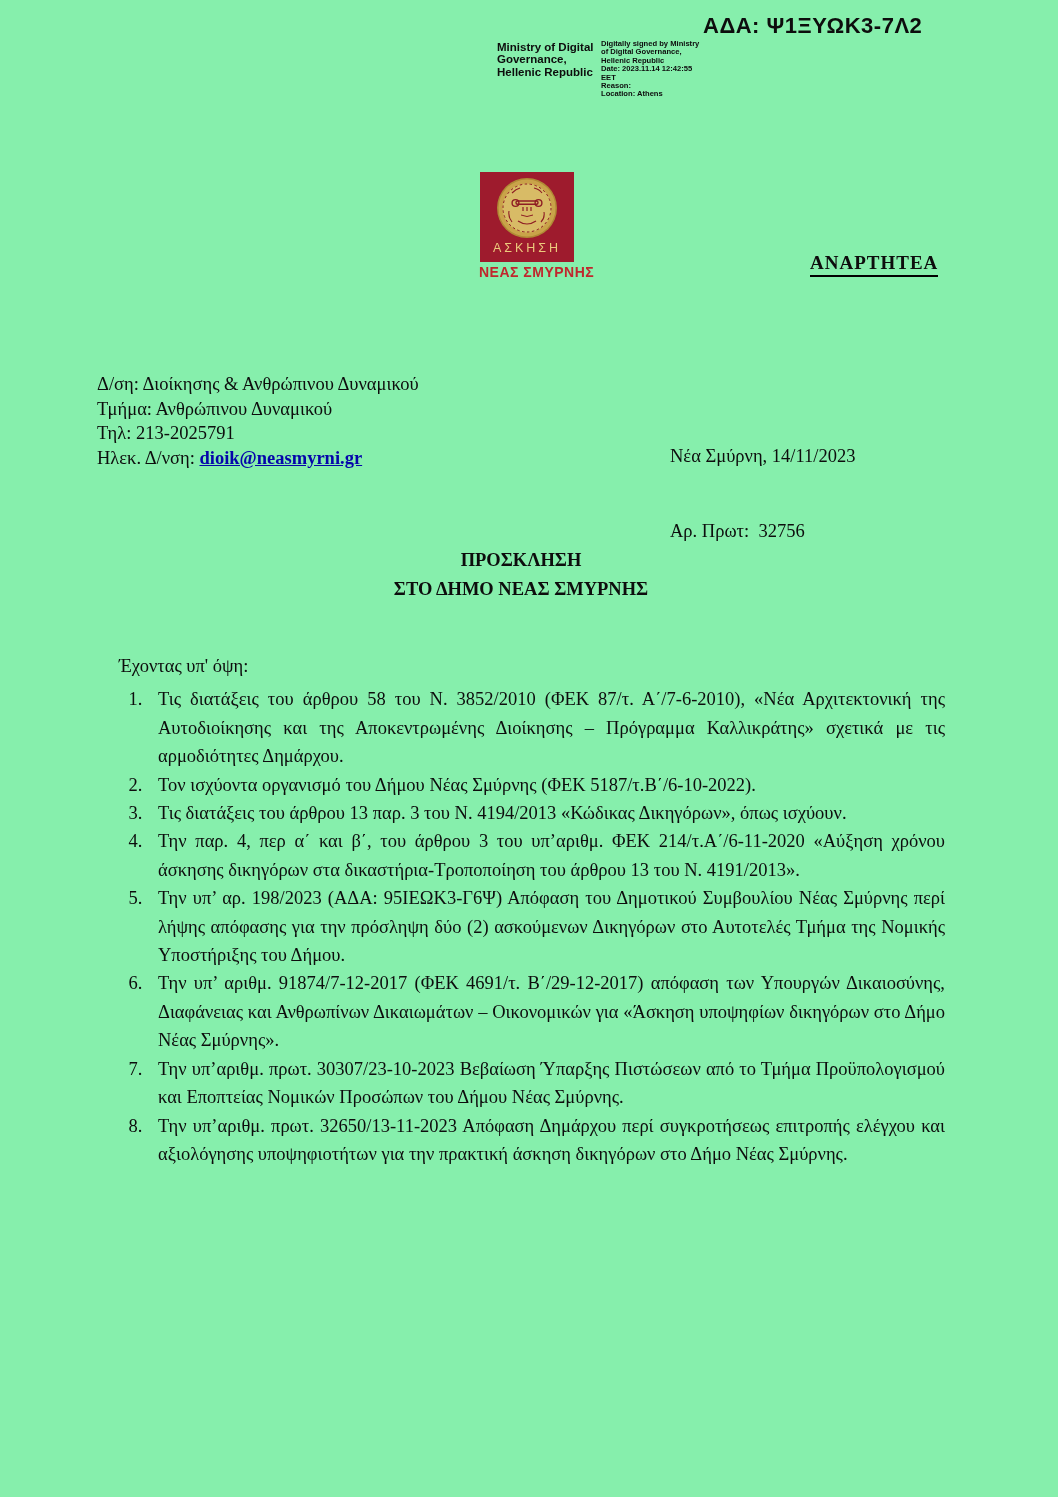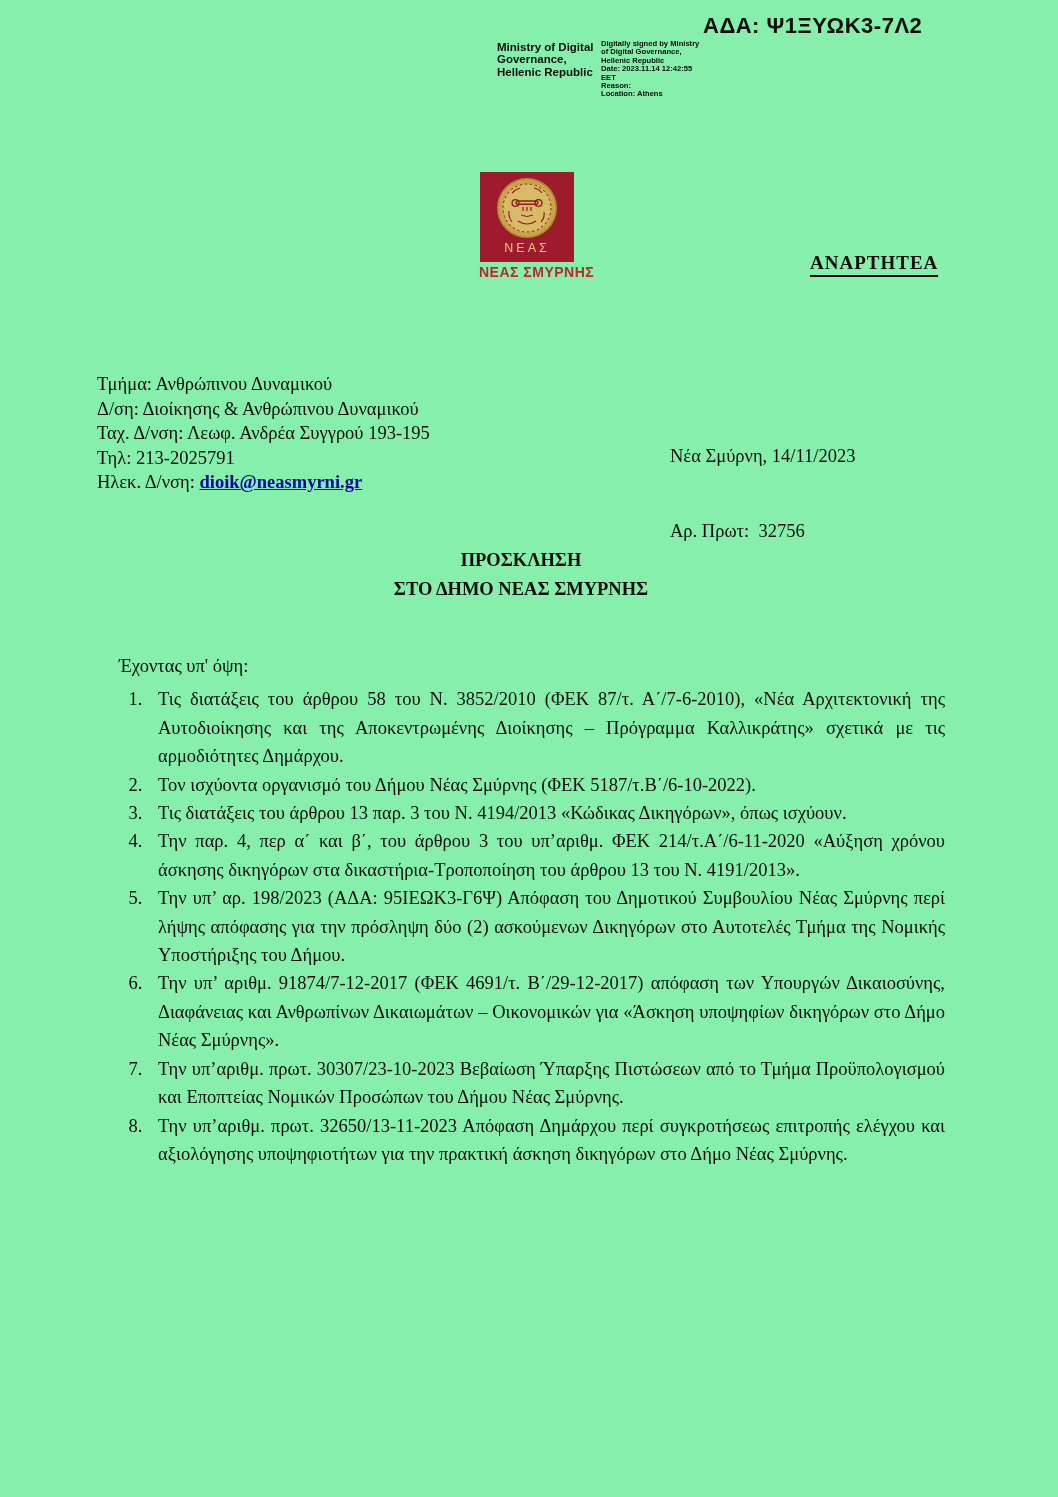--- a/index.html
+++ b/index.html
@@ -135,32 +135,31 @@
         <circle cx="42.5" cy="26" r="3.4" fill="none" stroke="#8e1d24" stroke-width="1.4"></circle>
         <line x1="27" y1="30" x2="27" y2="34" stroke="#8e1d24" stroke-width="1.2"></line>
         <line x1="31" y1="30" x2="31" y2="34" stroke="#8e1d24" stroke-width="1.2"></line>
         <line x1="35" y1="30" x2="35" y2="34" stroke="#8e1d24" stroke-width="1.2"></line>
 
         <path d="M16 16 q4 -4 8 -5 M38 11 q5 1 8 5" fill="none" stroke="#8e1d24" stroke-width="1.1"></path>
         <path d="M13 34 q-1 6 3 11 M48 35 q1 6 -3 10" fill="none" stroke="#8e1d24" stroke-width="1.1"></path>
         <path d="M22 44 q9 6 18 0" fill="none" stroke="#8e1d24" stroke-width="1.2"></path>
         <path d="M25 38 q6 3 12 0" fill="none" stroke="#8e1d24" stroke-width="1"></path>
       </svg>
-      <div class="logo-dimos">ΝΕΑΣ</div>
+      <div class="logo-dimos">ΑΣΚΗΣΗ</div>
     </div>
     <div class="logo-subtitle">ΝΕΑΣ ΣΜΥΡΝΗΣ</div>
   </div>
 
   <div class="anartitea">ΑΝΑΡΤΗΤΕΑ</div>
 
   <div class="info-zone">
     <div class="contact-block">
+      <div class="contact-line">Δ/ση: Διοίκησης &amp; Ανθρώπινου Δυναμικού</div>
       <div class="contact-line">Τμήμα: Ανθρώπινου Δυναμικού</div>
-      <div class="contact-line">Δ/ση: Διοίκησης &amp; Ανθρώπινου Δυναμικού</div>
-      <div class="contact-line">Ταχ. Δ/νση: Λεωφ. Ανδρέα Συγγρού 193-195</div>
       <div class="contact-line">Τηλ: 213-2025791</div>
       <div class="contact-line"><span>Ηλεκ. Δ/νση: </span><a href="#" class="email-link">dioik@neasmyrni.gr</a></div>
     </div>
     <div class="protocol-block">
       <div>Νέα Σμύρνη, 14/11/2023</div>
       <div>Αρ. Πρωτ:  32756</div>
     </div>
   </div>
 
   <div class="doc-title">

